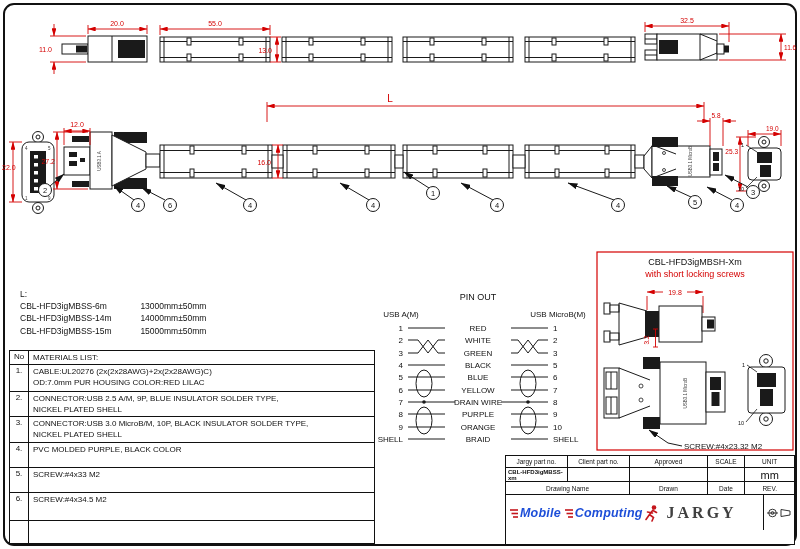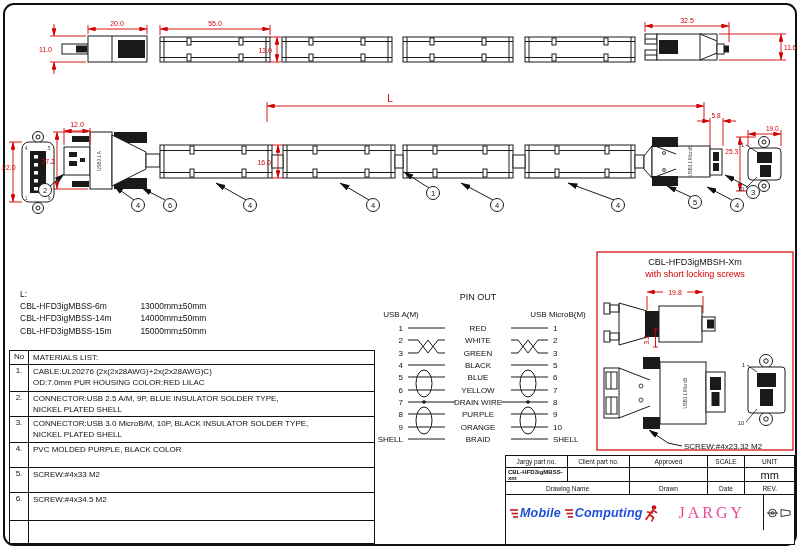--- a/index.html
+++ b/index.html
@@ -40,22 +40,22 @@
   .tc:last-child{border-right:none;}
   .w1{width:62px;}.w2{width:63px;}.w3{width:78px;}.w4{width:38px;}.w5{width:49px;}.w12{width:125px;}
   .pno{justify-content:flex-start;padding-left:2px;font-weight:bold;font-size:6px;}
   .big{font-size:11px;}
   .dname{font-size:7.5px;}
   .logorow{display:flex;height:35px;}
   .logocell{width:258px;border-right:1px solid #111;box-sizing:border-box;display:flex;
             align-items:center;padding-left:4px;}
   .projcell{width:30px;display:flex;align-items:center;justify-content:center;}
   .mobile{font-style:italic;font-weight:bold;font-size:12.5px;color:#1d4ed8;letter-spacing:.2px;white-space:nowrap;}
-  .jargy{font-family:"Liberation Serif",serif;font-weight:normal;font-size:16px;color:#ec4899;
-         letter-spacing:3px;margin-left:20px;}
+  .jargy{font-family:"Liberation Serif",serif;font-weight:bold;font-size:16px;color:#404040;
+         letter-spacing:3px;margin-left:8px;}
   .slsvg{margin-right:1px;}
 </style>
 </head>
 <body>
 
 <div class="sheet">
 
 <svg width="800" height="549" viewBox="0 0 800 549">
   <defs>
     <marker id="ar" viewBox="0 0 10 6" markerWidth="9" markerHeight="5.5" refX="9.5" refY="3" orient="auto-start-reverse">

